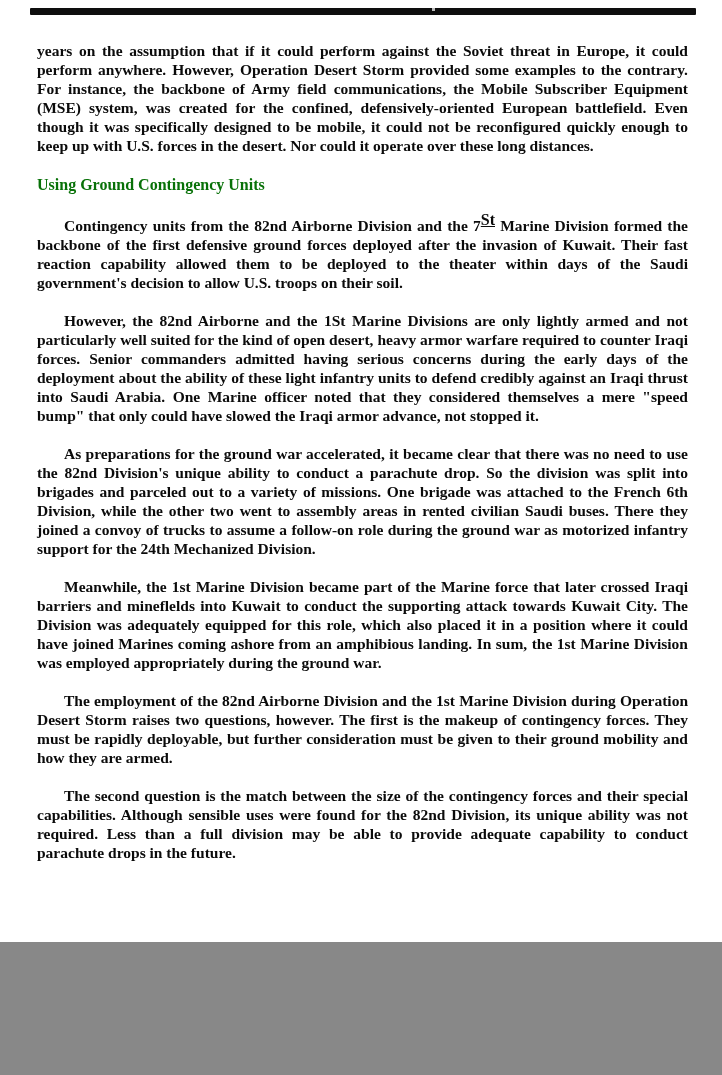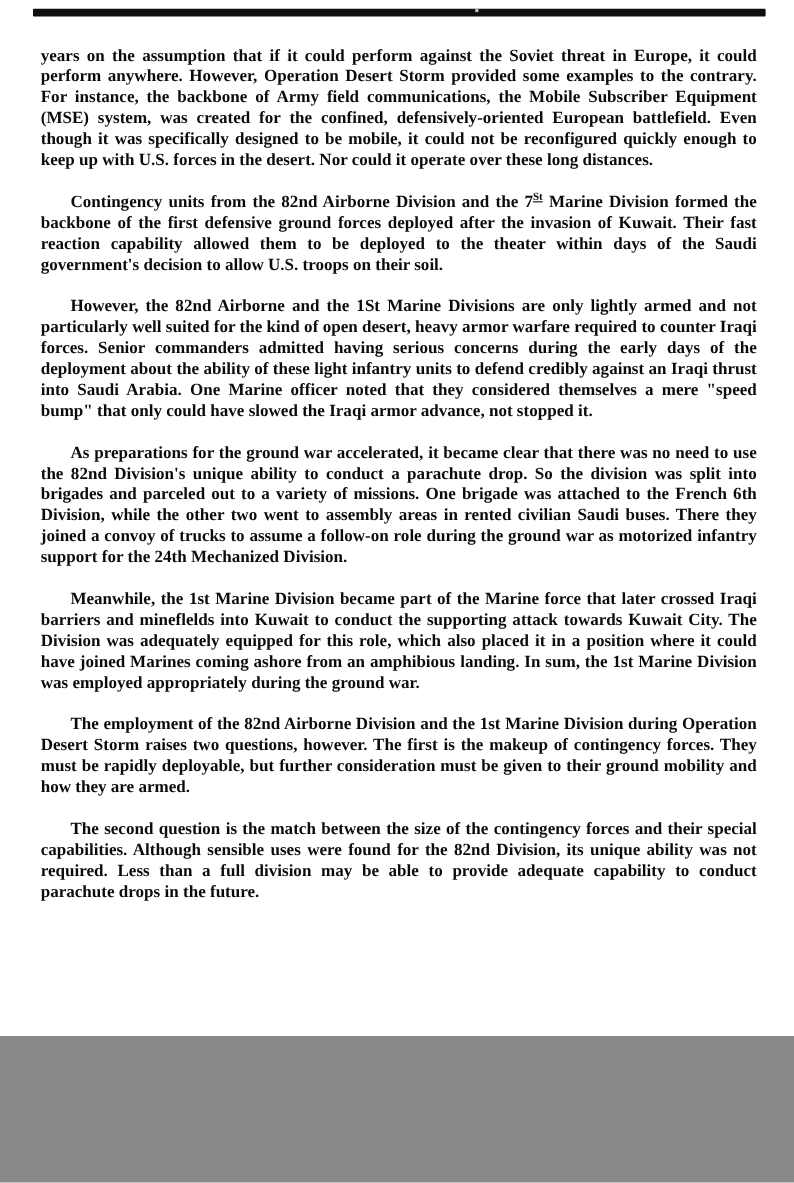--- a/index.html
+++ b/index.html
@@ -41,21 +41,21 @@
   }
   .text-block p.no-indent { text-indent: 0; }
   .section-heading {
     margin: 0 0 21px 0;
     font-size: 16px;
     font-weight: bold;
     line-height: 21px;
     text-align: left;
   }
   sup.ordinal {
-    font-size: 10px;
+    font-size: 16px;
     line-height: 0;
     vertical-align: super;
     text-decoration: underline;
   }
   .page-number {
     position: absolute;
     top: 1021px;
     left: 0;
     width: 100%;
     text-align: center;
@@ -70,20 +70,21 @@
 
 <div class="page">
 
   <div class="scan-bar top"></div>
   <div class="speck"></div>
 
   <div class="text-block">
 
     <p class="no-indent">years on the assumption that if it could perform against the Soviet threat in Europe, it could perform anywhere. However, Operation Desert Storm provided some examples to the contrary. For instance, the backbone of Army field communications, the Mobile Subscriber Equipment (MSE) system, was created for the confined, defensively-oriented European battlefield. Even though it was specifically designed to be mobile, it could not be reconfigured quickly enough to keep up with U.S. forces in the desert. Nor could it operate over these long distances.</p>
 
+    <h2 class="section-heading" style="color: rgb(8, 113, 8);">Using Ground Contingency Units</h2>
 
     <p>
       <span>Contingency units from the 82nd Airborne Division and the 7</span><sup class="ordinal">St</sup><span> Marine Division formed the backbone of the first defensive ground forces deployed after the invasion of Kuwait. Their fast reaction capability allowed them to be deployed to the theater within days of the Saudi government's decision to allow U.S. troops on their soil.</span>
     </p>
 
     <p>However, the 82nd Airborne and the 1St Marine Divisions are only lightly armed and not particularly well suited for the kind of open desert, heavy armor warfare required to counter Iraqi forces. Senior commanders admitted having serious concerns during the early days of the deployment about the ability of these light infantry units to defend credibly against an Iraqi thrust into Saudi Arabia. One Marine officer noted that they considered themselves a mere "speed bump" that only could have slowed the Iraqi armor advance, not stopped it.</p>
 
     <p>As preparations for the ground war accelerated, it became clear that there was no need to use the 82nd Division's unique ability to conduct a parachute drop. So the division was split into brigades and parceled out to a variety of missions. One brigade was attached to the French 6th Division, while the other two went to assembly areas in rented civilian Saudi buses. There they joined a convoy of trucks to assume a follow-on role during the ground war as motorized infantry support for the 24th Mechanized Division.</p>
 
     <p>Meanwhile, the 1st Marine Division became part of the Marine force that later crossed Iraqi barriers and mineflelds into Kuwait to conduct the supporting attack towards Kuwait City. The Division was adequately equipped for this role, which also placed it in a position where it could have joined Marines coming ashore from an amphibious landing. In sum, the 1st Marine Division was employed appropriately during the ground war.</p>

